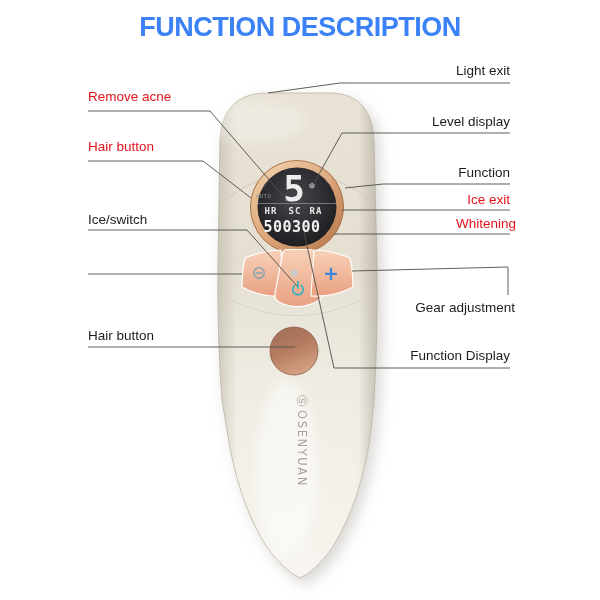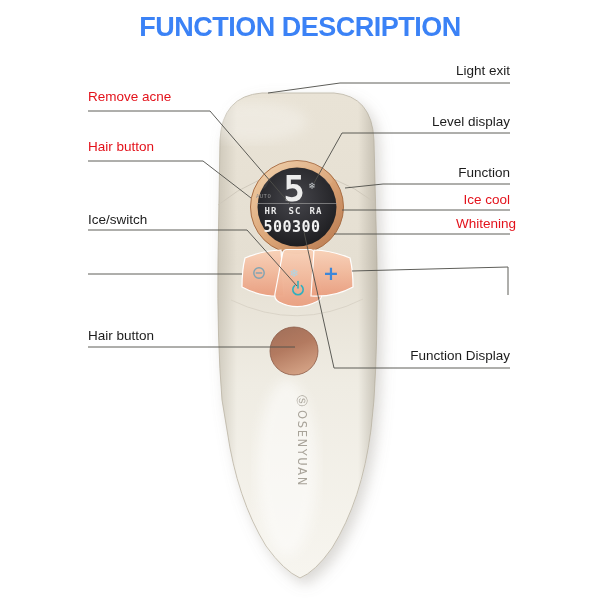--- a/index.html
+++ b/index.html
@@ -130,17 +130,18 @@
   </svg>
 
   <div class="lbl red" style="left:88px;top:89px">Remove acne</div>
   <div class="lbl red" style="left:88px;top:139px">Hair button</div>
   <div class="lbl black" style="left:88px;top:212px">Ice/switch</div>
   <div class="lbl black" style="left:88px;top:328px">Hair button</div>
 
   <div class="lbl right black" style="right:90px;top:63px">Light exit</div>
   <div class="lbl right black" style="right:90px;top:114px">Level display</div>
   <div class="lbl right black" style="right:90px;top:165px">Function</div>
-  <div class="lbl right red" style="right:90px;top:192px">Ice cool</div>
+  <div class="lbl right red" style="right:90px;top:192px">Ice exit</div>
   <div class="lbl right red" style="right:84px;top:216px">Whitening</div>
+  <div class="lbl right black" style="right:85px;top:300px">Gear adjustment</div>
   <div class="lbl right black" style="right:90px;top:348px">Function Display</div>
 
 </div>
 
 </body></html>

